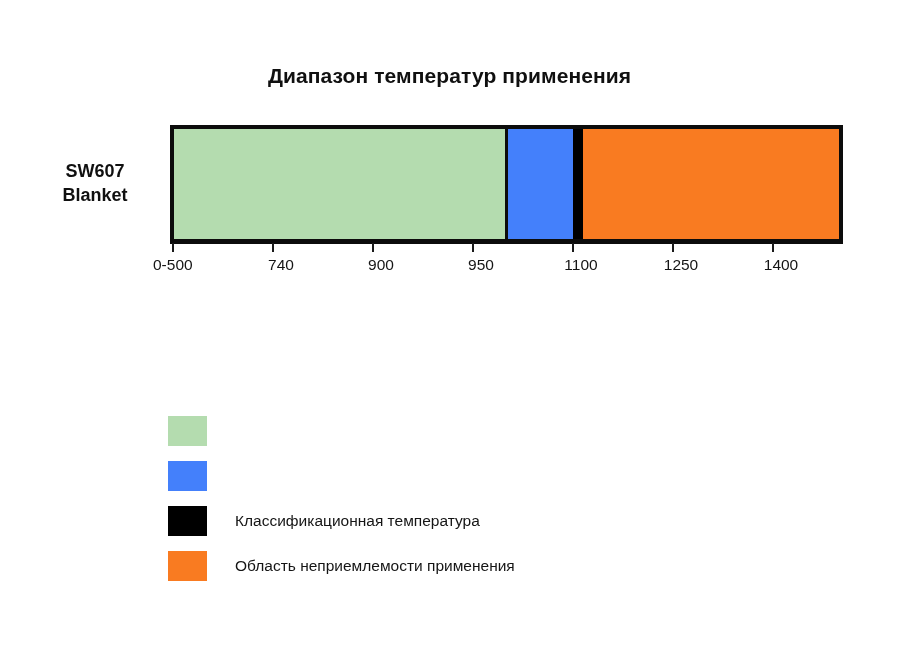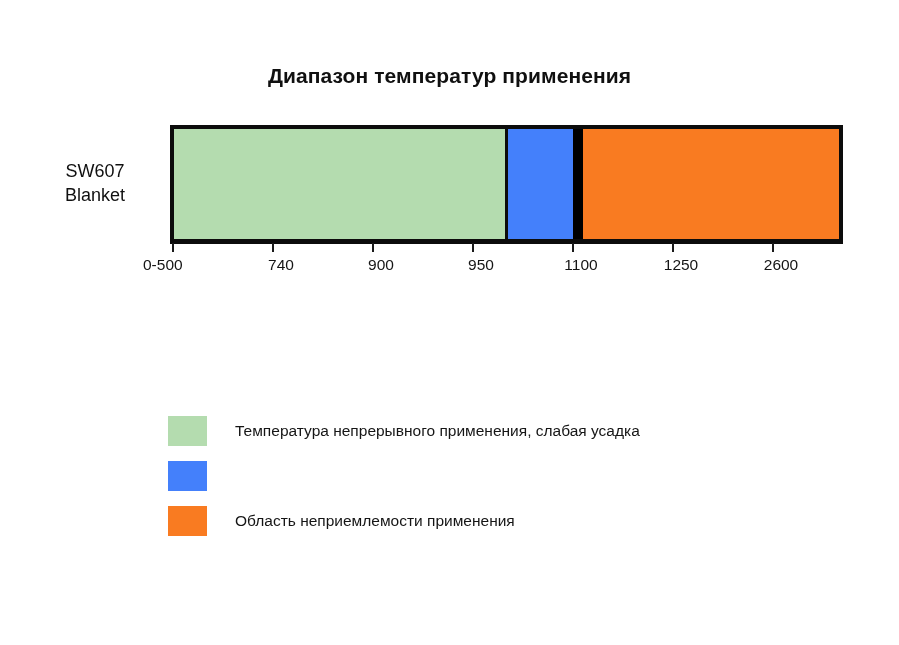--- a/index.html
+++ b/index.html
@@ -40,21 +40,21 @@
     height: 645px;
   }
 
   .y-axis-label {
     position: absolute;
     left: 30px;
     top: 160px;
     width: 130px;
     text-align: center;
     font-size: 18px;
-    font-weight: normal;
+    font-weight: bold;
     line-height: 1.33;
     color: #101010;
   }
 
   
   .bar-frame {
     position: absolute;
     left: 170px;
     top: 125px;
     width: 673px;
@@ -160,37 +160,40 @@
     <div class="tick" style="left:172px"></div>
     <div class="tick" style="left:272px"></div>
     <div class="tick" style="left:372px"></div>
     <div class="tick" style="left:472px"></div>
     <div class="tick" style="left:572px"></div>
     <div class="tick" style="left:672px"></div>
     <div class="tick" style="left:772px"></div>
   </div>
 
   <div>
-    <div class="tick-label first" style="left:143px">0-500</div>
+    <div class="tick-label first" style="left:153px">0-500</div>
     <div class="tick-label" style="left:281px">740</div>
     <div class="tick-label" style="left:381px">900</div>
     <div class="tick-label" style="left:481px">950</div>
     <div class="tick-label" style="left:581px">1100</div>
     <div class="tick-label" style="left:681px">1250</div>
-    <div class="tick-label" style="left:781px">2600</div>
+    <div class="tick-label" style="left:781px">1400</div>
   </div>
 
 
   <div class="legend">
     <div class="legend-row">
       <span class="legend-swatch" style="background: rgb(180, 220, 175);"></span>
-      <span class="legend-text">Температура непрерывного применения, слабая усадка</span>
     </div>
     <div class="legend-row">
       <span class="legend-swatch" style="background: rgb(68, 128, 251);"></span>
+    </div>
+    <div class="legend-row">
+      <span class="legend-swatch" style="background: rgb(0, 0, 0);"></span>
+      <span class="legend-text">Классификационная температура</span>
     </div>
     <div class="legend-row">
       <span class="legend-swatch" style="background: rgb(249, 123, 33);"></span>
       <span class="legend-text">Область неприемлемости применения</span>
     </div>
   </div>
 
 </div>
 
 </body></html>

